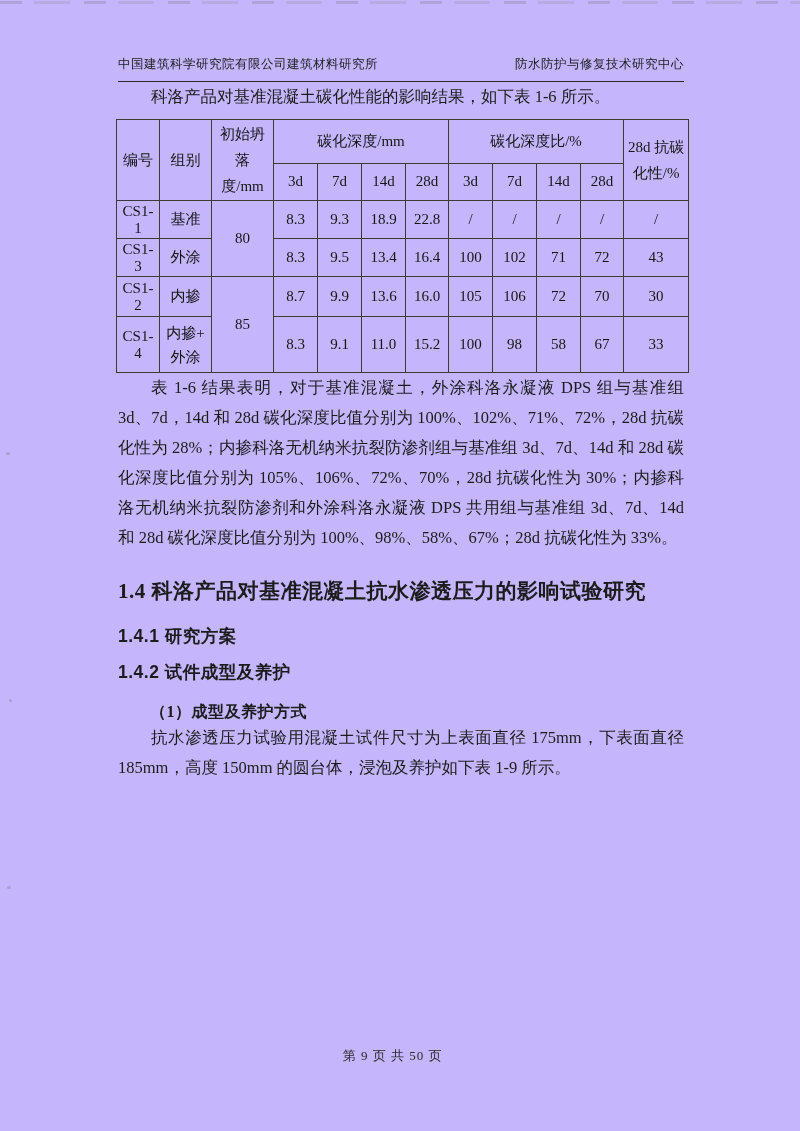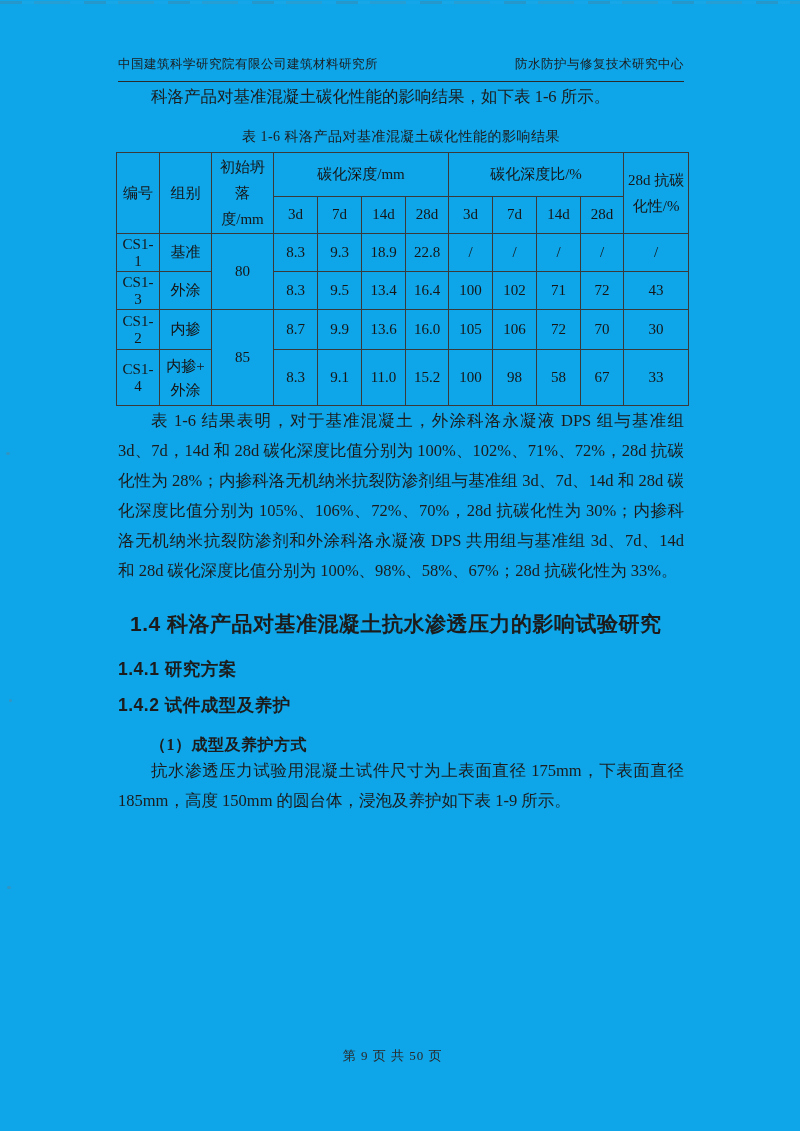--- a/index.html
+++ b/index.html
@@ -1,20 +1,20 @@
 <!DOCTYPE html>
 <html lang="zh"><head>
 <meta charset="utf-8">
 <style>
   html,body{margin:0;padding:0;background:#e8e8e8;}
   .page{
     position:relative;
     width:800px;height:1131px;
     margin:0 auto;
-    background:#0ea5e9;
+    background:#c4b5fd;
     box-sizing:border-box;
     padding:0 116px 0 118px;
     overflow:hidden;
     font-family:"Liberation Serif","DejaVu Serif",serif;
     color:#1c1c1c;
   }
   
   .scan-top{
     position:absolute;top:1px;left:0;right:0;height:3px;
     background:repeating-linear-gradient(90deg,
@@ -61,22 +61,22 @@
   table.data .pre{white-space:pre-line;line-height:26px;}
   tr.hr1{height:42px;}
   tr.hr2{height:36px;}
   tr.r1{height:38px;}
   tr.r2{height:38px;}
   tr.r3{height:40px;}
   tr.r4{height:56px;}
   tr.r4 .pre{line-height:24px;}
 
   h1.sec{
-    margin:24px 12px 0;
-    font-family:Liberation Sans, sans-serif;
+    margin:24px 0 0;
+    font-family:Liberation Serif, serif;
     font-weight:700;font-size:21px;line-height:28px;letter-spacing:.5px;
   }
   h2.sec{
     margin:19px 0 0;
     font-family:Liberation Sans, sans-serif;
     font-weight:700;font-size:17.5px;line-height:24px;letter-spacing:.5px;
   }
   h2.sec2{margin-top:12px;}
   h3.sub{
     margin:17px 0 0;
@@ -100,21 +100,20 @@
   <div class="speck s2"></div>
   <div class="speck s3"></div>
 
   <div class="doc-header">
     <span>中国建筑科学研究院有限公司建筑材料研究所</span>
     <span>防水防护与修复技术研究中心</span>
   </div>
 
   <p class="body intro">科洛产品对基准混凝土碳化性能的影响结果，如下表 1-6 所示。</p>
 
-  <div class="table-caption">表 1-6 科洛产品对基准混凝土碳化性能的影响结果</div>
 
   <table class="data">
     <colgroup>
       <col style="width:43px">
         <col style="width:52px">
         <col style="width:62px">
       <col style="width:44px">
         <col style="width:44px">
         <col style="width:44px">
         <col style="width:43px">

